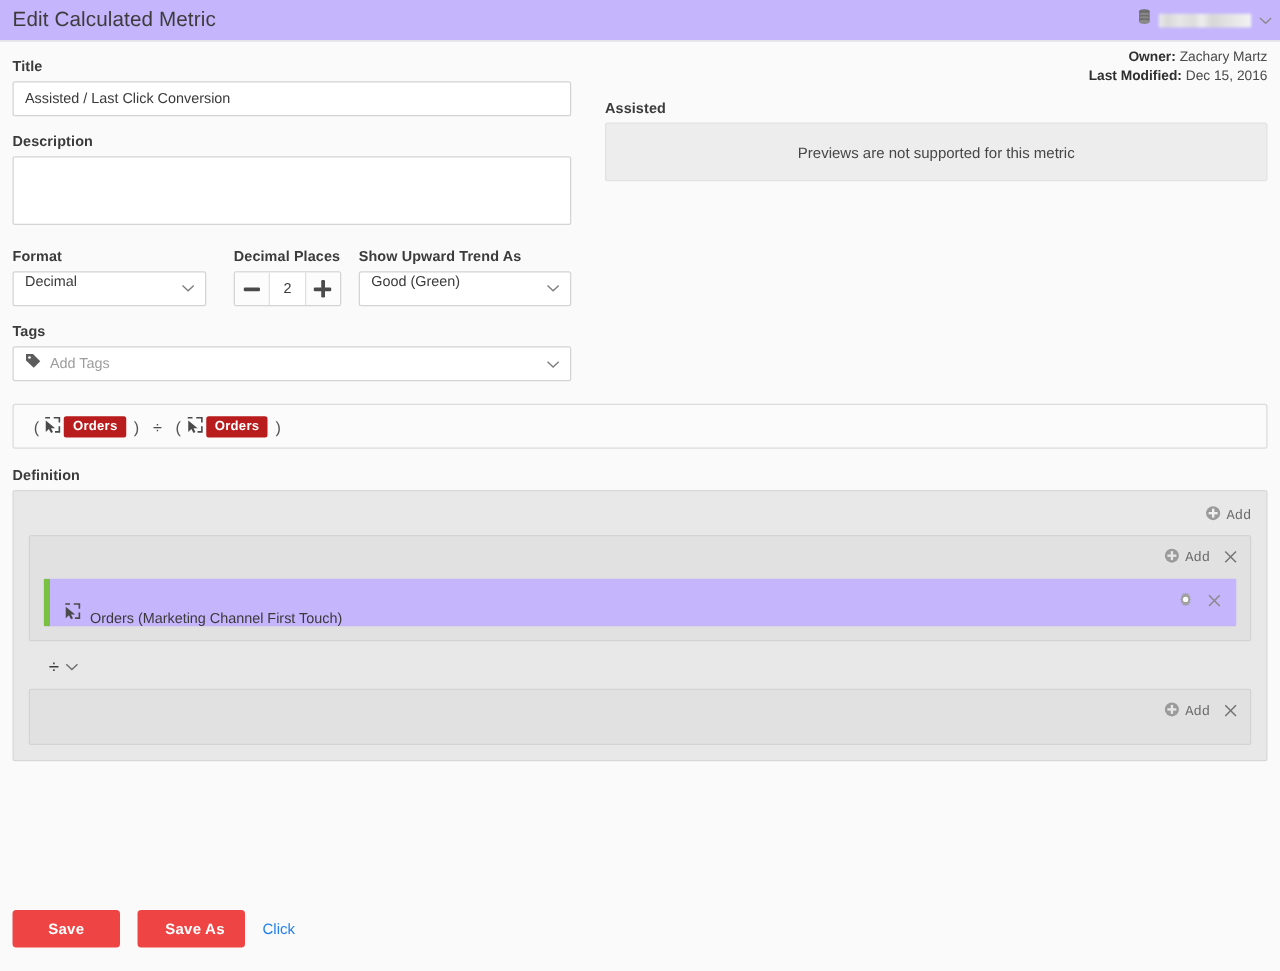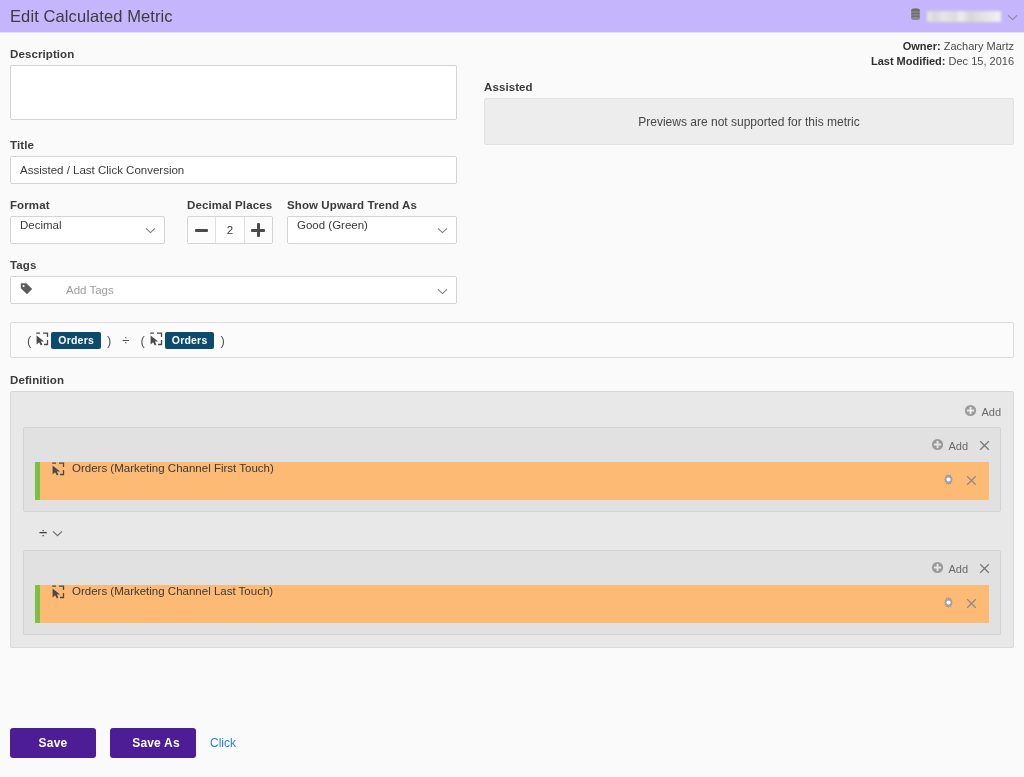--- a/index.html
+++ b/index.html
@@ -137,21 +137,20 @@
   
   .tagbox {
     position: relative;
     height: 28px;
     border: 1px solid #d4d4d4;
     background: #fff;
     border-radius: 2px;
     display: flex;
     align-items: center;
     padding: 0 24px 0 9px;
-    gap: 26px;
   }
   .tag-ph { font-size: 11.5px; color: #9d9d9d; margin-left: 7px; }
 
   
   .summary-bar {
     margin-top: 5px;
     width: 1004px;
     height: 36px;
     border: 1px solid #dcdcdc;
     background: #fbfbfb;
@@ -159,21 +158,21 @@
     display: flex;
     align-items: center;
     padding: 0 12px;
     font-size: 12px;
     color: #4a4a4a;
   }
   .paren { margin: 0 4px; color: #555; font-size: 13px; }
   .chip {
     display: inline-flex;
     align-items: center;
-    background: #0c4a6e;
+    background: #b91c1c;
     color: #fff;
     font-size: 10.5px;
     font-weight: bold;
     height: 17px;
     padding: 0 7px;
     border-radius: 2px;
     margin: 0 2px;
     letter-spacing: .2px;
   }
   .divsym { margin: 0 7px; font-size: 13px; color: #4a4a4a; }
@@ -195,31 +194,31 @@
   }
   .rowtools {
     display: flex; align-items: center; justify-content: flex-end;
     gap: 6px; height: 19px;
     margin-bottom: 6px;
   }
   .addbtn {
     display: inline-flex; align-items: center; gap: 4px;
     cursor: pointer;
   }
-  .addbtn span { font-size: 11px; color: #6b6b6b; }
+  .addbtn span { font-size: 11px; color: #6b6b6b; font-family: Liberation Mono, monospace; }
   .xbtn { cursor: pointer; margin-left: 5px; display: block; }
 
   .metric-row {
     position: relative;
-    background: #fdba74;
+    background: #c4b5fd;
     border: 1px solid #e0e0e0;
     border-radius: 2px;
     height: 40px;
     display: flex;
-    align-items: flex-start;
+    align-items: flex-end;
     padding-left: 16px;
     overflow: hidden;
   }
   .metric-row:before {
     content: "";
     position: absolute;
     left: 0; top: 0; bottom: 0;
     width: 5px;
     background: #7ac143;
   }
@@ -262,21 +261,21 @@
     bottom: 0;
     height: 69px;
     background: #fafafa;
     display: flex;
     align-items: center;
     padding-left: 10px;
     gap: 14px;
   }
   .btn {
     border: none;
-    background: #4c1d95;
+    background: #ef4444;
     color: #fff;
     font-family: "Liberation Sans", sans-serif;
     font-size: 12px;
     font-weight: bold;
     border-radius: 3px;
     height: 30px;
     cursor: pointer;
     letter-spacing: .2px;
   }
   .btn-save { width: 86px; }
@@ -310,27 +309,27 @@
     </span>
   </div>
 </div>
 
 <div class="page">
   <div class="cols">
 
     <div class="col-left">
 
       <div class="block">
+        <div class="fieldlabel">Title</div>
+        <input class="text" type="text" value="Assisted / Last Click Conversion" style="">
+      </div>
+
+      <div class="block">
         <div class="fieldlabel">Description</div>
         <textarea class="text" placeholder="" style=""></textarea>
-      </div>
-
-      <div class="block">
-        <div class="fieldlabel">Title</div>
-        <input class="text" type="text" value="Assisted / Last Click Conversion" style="">
       </div>
 
       <div class="block triple">
         <div class="fmt-col">
           <div class="fieldlabel">Format</div>
           <div class="selectbox">
             <span>Decimal</span>
             <span class="chev">
               <svg width="11" height="7" viewBox="0 0 11 7">
                 <path d="M1 1.4 L5.5 5.6 L10 1.4" stroke="#7d7d7d" stroke-width="1.1" fill="none"></path>
@@ -511,42 +510,20 @@
             </span>
             <span>Add</span>
           </span>
           <span class="xbtn">
             <svg width="11" height="11" viewBox="0 0 11 11">
               <path d="M1.2 1.2 L9.8 9.8 M9.8 1.2 L1.2 9.8" stroke="#767676" stroke-width="1.25"></path>
             </svg>
           </span>
         </div>
 
-        <div class="metric-row">
-          <span>
-            <svg width="14" height="14" viewBox="0 0 14 14">
-              <path d="M1.2 1.2 H5 M8 1.2 H12.5 V5 M12.5 8 V12.5 H9" stroke="#4a4a4a" stroke-width="1.3" fill="none"></path>
-              <path d="M1.6 3.4 L1.6 12.6 L4.1 10.2 L5.8 13.4 L7.4 12.6 L5.8 9.6 L9.1 9.5 Z" fill="#4a4a4a"></path>
-            </svg>
-          </span>
-          <span class="metric-label">Orders (Marketing Channel Last Touch)</span>
-          <span class="metric-tools">
-            <span>
-              <svg width="13" height="13" viewBox="0 0 13 13">
-                <path d="M6.5 0.9 L7.4 2.2 L8.9 1.8 L9 3.4 L10.5 3.9 L9.7 5.2 L10.9 6.5 L9.7 7.8 L10.5 9.1 L9 9.6 L8.9 11.2 L7.4 10.8 L6.5 12.1 L5.6 10.8 L4.1 11.2 L4 9.6 L2.5 9.1 L3.3 7.8 L2.1 6.5 L3.3 5.2 L2.5 3.9 L4 3.4 L4.1 1.8 L5.6 2.2 Z" fill="#a0a0a0"></path>
-                <circle cx="6.5" cy="6.5" r="2.1" fill="#fbfbfb"></circle>
-              </svg>
-            </span>
-            <span>
-              <svg width="11" height="11" viewBox="0 0 11 11">
-                <path d="M1.2 1.2 L9.8 9.8 M9.8 1.2 L1.2 9.8" stroke="#8a8a8a" stroke-width="1.25"></path>
-              </svg>
-            </span>
-          </span>
-        </div>
       </div>
 
     </div>
   </div>
 </div>
 
 <div class="footer">
   <button class="btn btn-save">Save</button>
   <button class="btn btn-saveas">Save As</button>
   <a class="link-cancel">Click</a>

